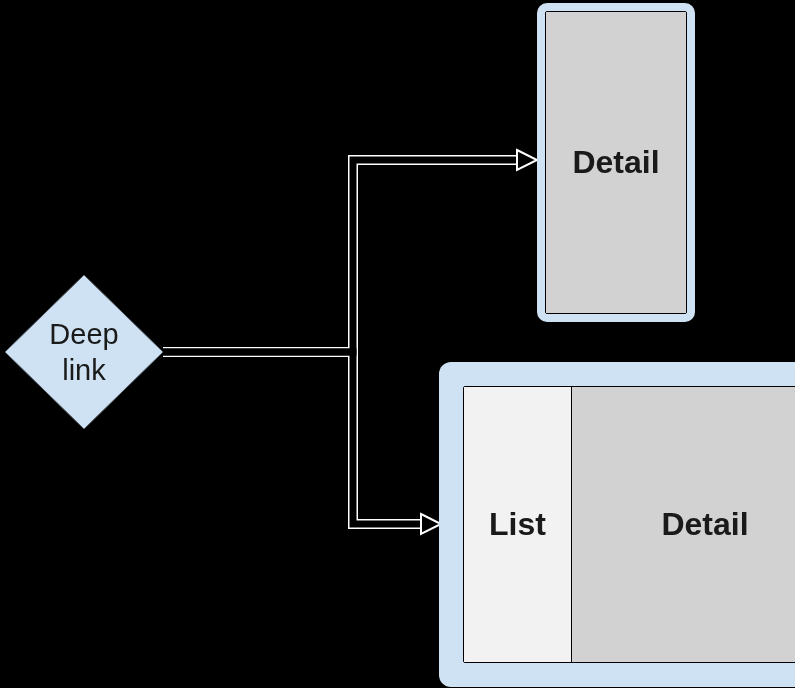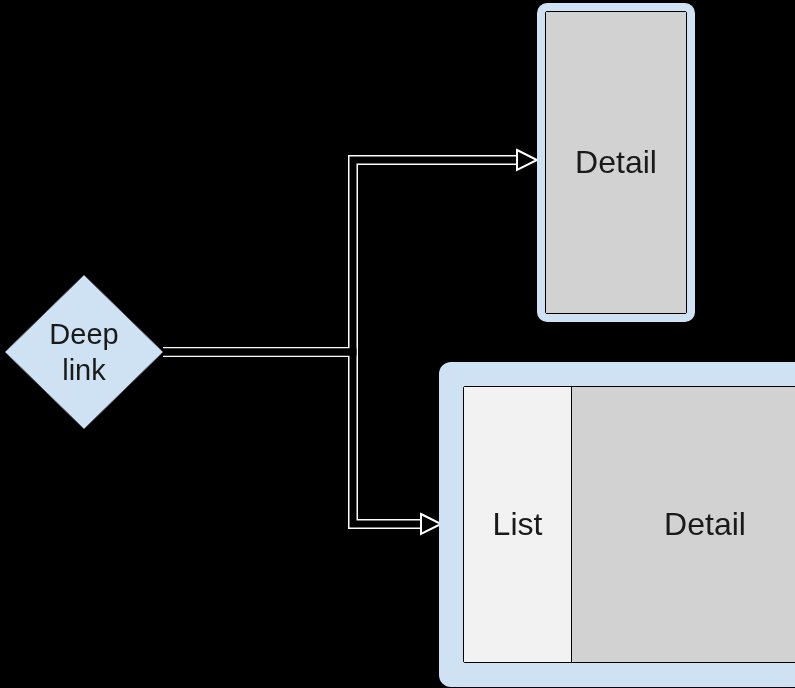--- a/index.html
+++ b/index.html
@@ -84,20 +84,21 @@
     border-radius: 2px;
     display: flex;
   }
   .pane {
     display: flex;
     align-items: center;
     justify-content: center;
     color: var(--text, #1a1a1a);
     font-size: 32px;
     box-sizing: border-box;
+    font-weight: bold;
   }
   .pane.detail { background: var(--detail_gray, #d2d2d2); flex: 1; }
   .pane.list {
     background: var(--list_light, #f2f2f2);
     width: 108px;
     flex: 0 0 108px;
     border-right: 1px solid #000000;
   }
 </style>
 </head>

